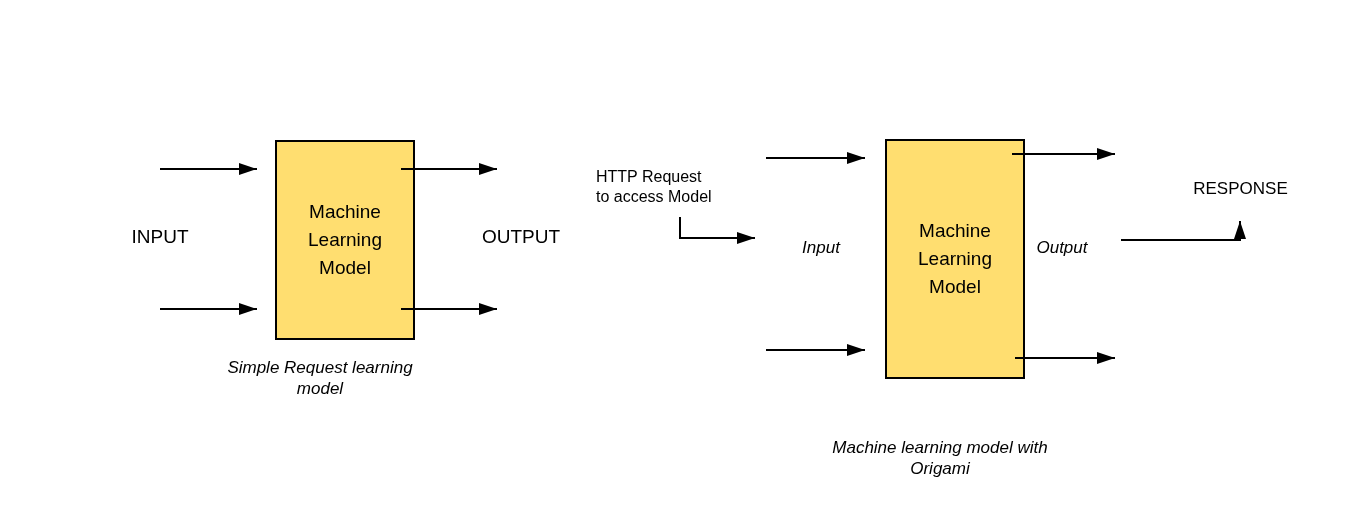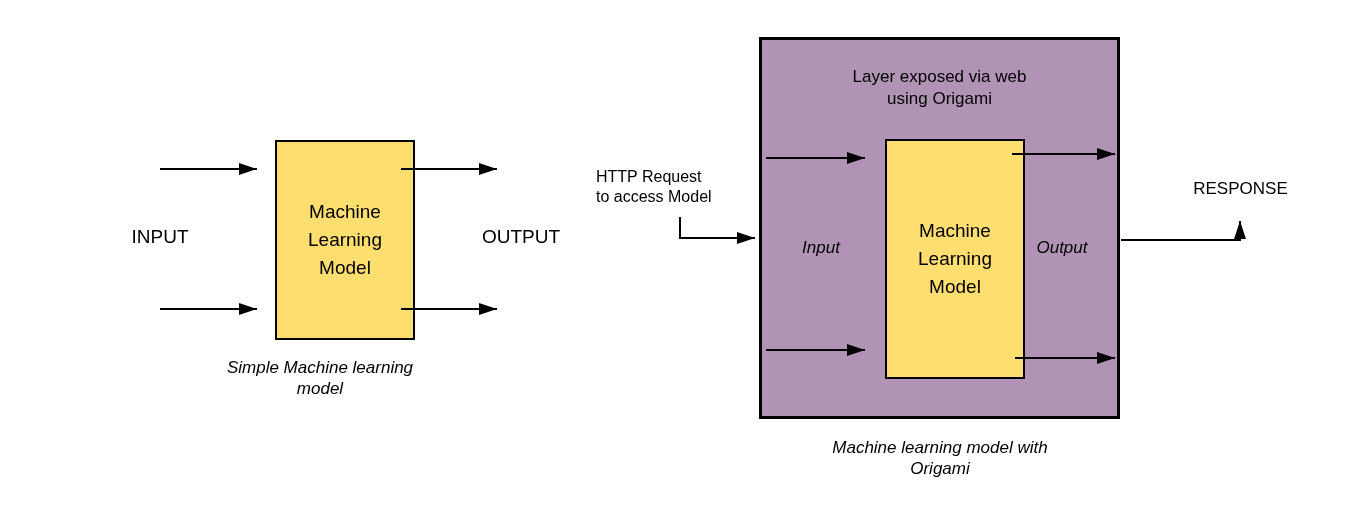--- a/index.html
+++ b/index.html
@@ -101,27 +101,23 @@
   <div class="abs io-caps" style="left:110px; top:226px; width:100px;">INPUT</div>
 
   <div class="abs ml-box" style="left:260px; top:140px; width:140px; height:200px;">
     <div class="ml-label">Machine
 Learning
 Model</div>
   </div>
 
   <div class="abs io-caps" style="left:466px; top:226px; width:110px;">OUTPUT</div>
 
-  <div class="abs caption" style="left:200px; top:357px; width:240px;">Simple Machine learning
+  <div class="abs caption" style="left:200px; top:357px; width:240px;">Simple Request learning
 model</div>
 
-  <div class="abs layer-box" style="left:759px; top:37px; width:361px; height:382px;">
-    <div class="layer-title">Layer exposed via web
-using Origami</div>
-  </div>
 
   <div class="abs ml-box" style="left:870px; top:139px; width:140px; height:240px;">
     <div class="ml-label">Machine
 Learning
 Model</div>
   </div>
 
   <div class="abs side-label" style="left:596px; top:167px; width:168px;">HTTP Request
 to access Model</div>
 

